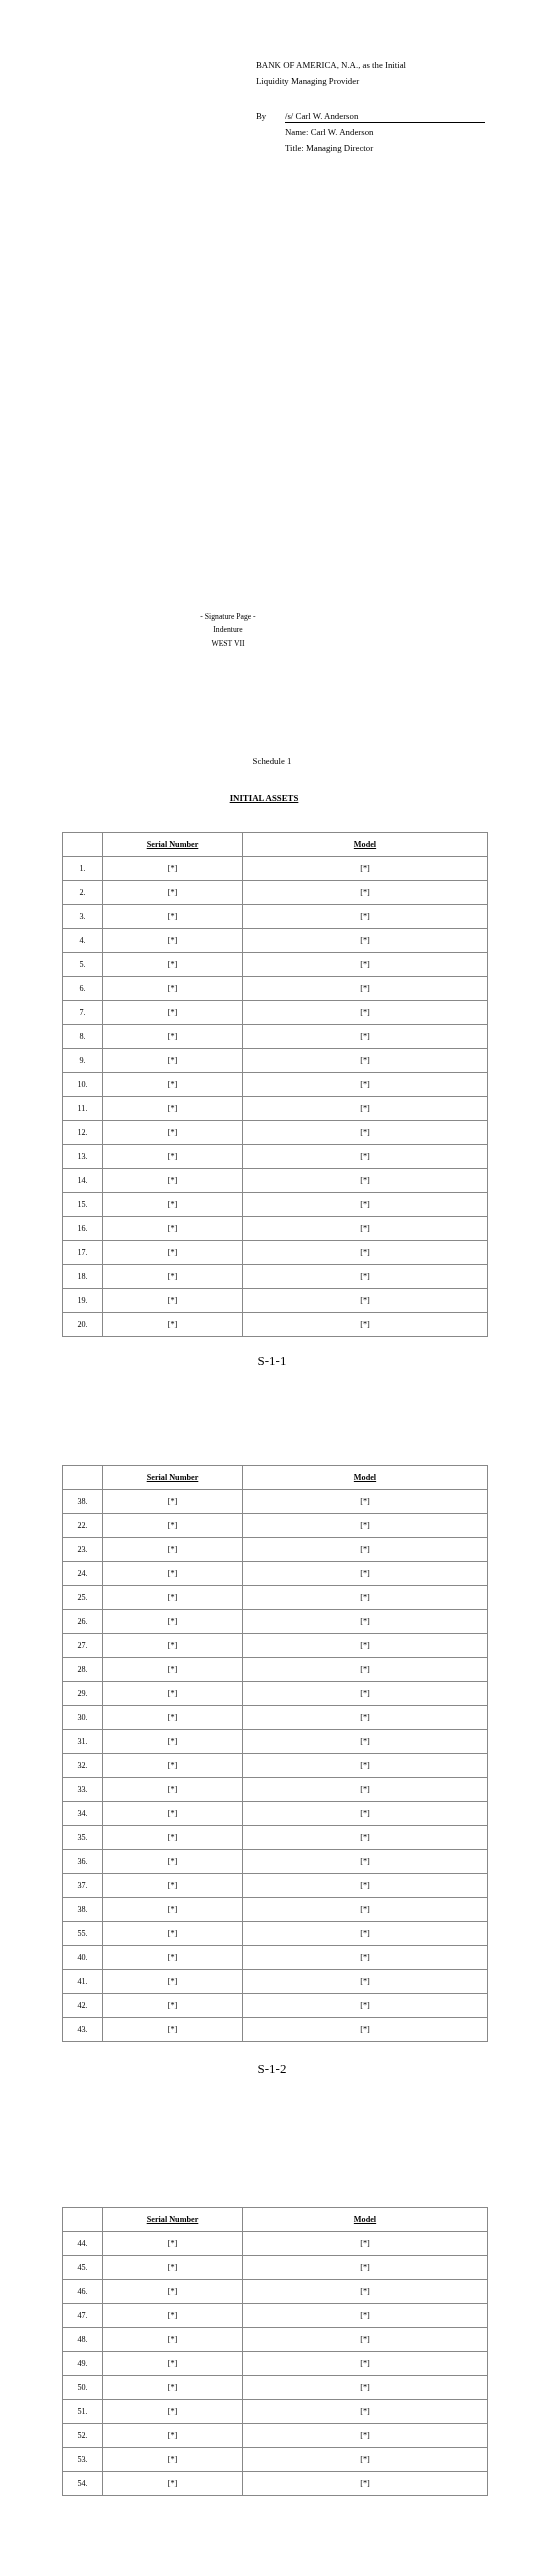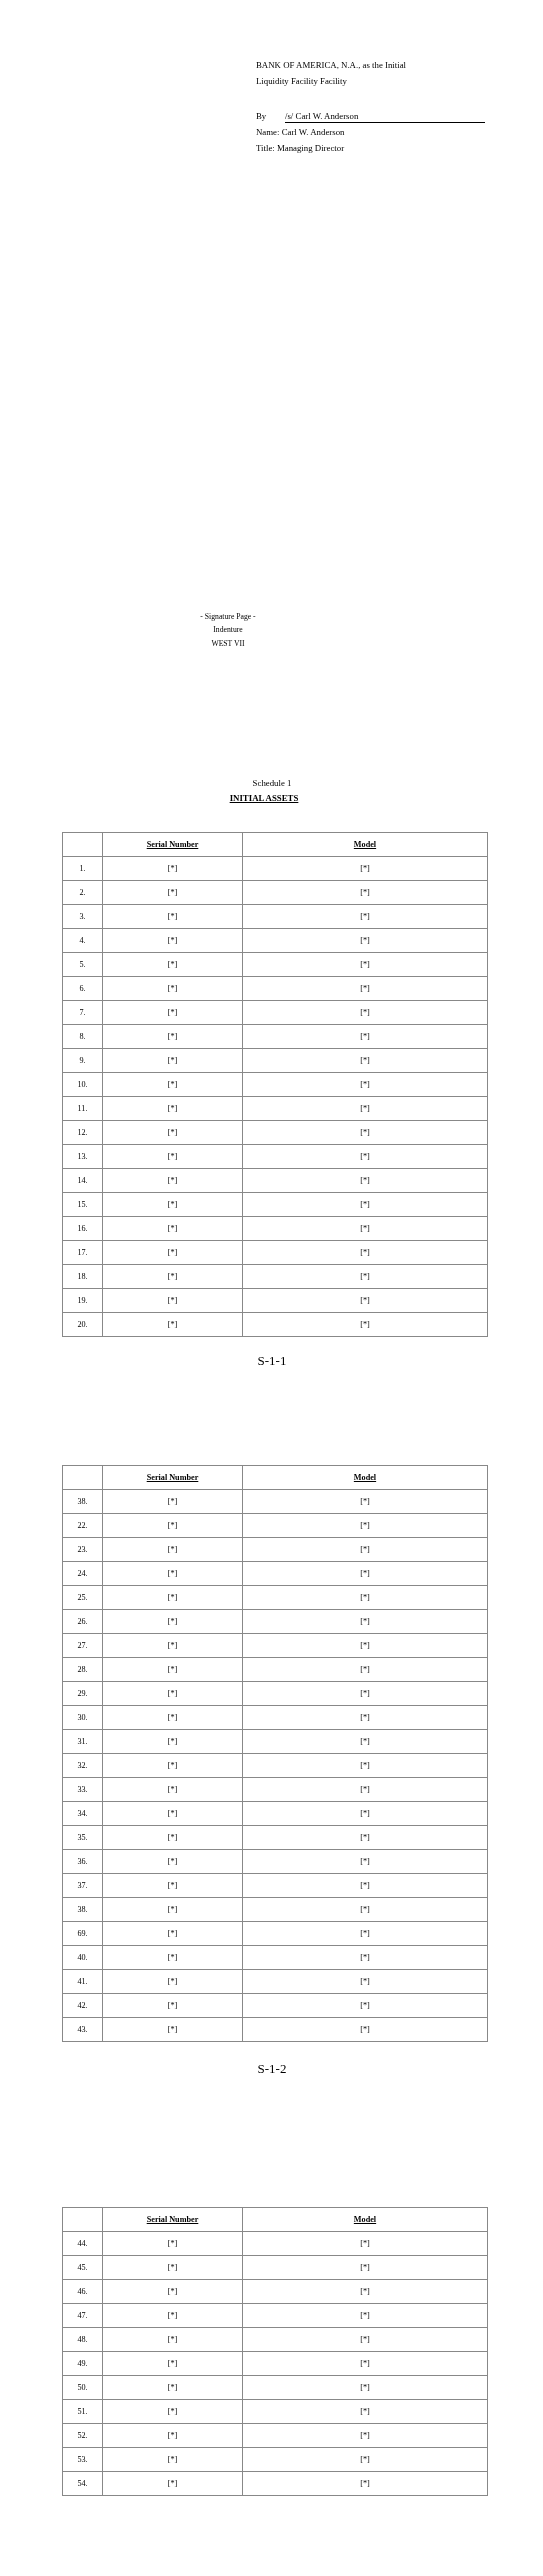--- a/index.html
+++ b/index.html
@@ -27,37 +27,37 @@
     width: 242px;
   }
   .by-line { margin-top: 18.5px; white-space: nowrap; }
   .by-label { display: inline-block; width: 29px; }
   .sig-line {
     display: inline-block;
     width: 200px;
     border-bottom: 0.5px solid #000;
     line-height: 11.3px;
   }
-  .indented { }
+  .indented { margin-left: 29px; }
 
   
   .page1-footer {
     position: absolute;
     top: 610px;
     left: 0;
     width: 456px;
     text-align: center;
     font-size: 7.7px;
     line-height: 13.4px;
   }
 
   
   .schedule-title {
     position: absolute;
-    top: 778px;
+    top: 756px;
     left: 0;
     width: 544px;
     text-align: center;
     font-size: 8.8px;
   }
   .schedule-subtitle {
     position: absolute;
     top: 793px;
     left: 0;
     width: 528px;
@@ -109,21 +109,21 @@
   .pl1 { top: 1353px; }
   .pl2 { top: 2061px; }
 </style>
 </head>
 <body>
 
 <div class="doc">
 
   <section class="sig-block">
     <div>BANK OF AMERICA, N.A., as the Initial</div>
-    <div>Liquidity Facility Facility</div>
+    <div>Liquidity Managing Provider</div>
     <div class="by-line">
       <span class="by-label">By</span><span class="sig-line">/s/ Carl W. Anderson</span>
     </div>
     <div class="indented">Name: Carl W. Anderson</div>
     <div class="indented">Title: Managing Director</div>
   </section>
 
   <section class="page1-footer">
     <div>- Signature Page -</div>
     <div>Indenture</div>
@@ -344,21 +344,21 @@
             <td class="c-num">37.</td>
             <td class="c-serial">[*]</td>
             <td class="c-model">[*]</td>
           </tr>
           <tr>
             <td class="c-num">38.</td>
             <td class="c-serial">[*]</td>
             <td class="c-model">[*]</td>
           </tr>
           <tr>
-            <td class="c-num">69.</td>
+            <td class="c-num">55.</td>
             <td class="c-serial">[*]</td>
             <td class="c-model">[*]</td>
           </tr>
           <tr>
             <td class="c-num">40.</td>
             <td class="c-serial">[*]</td>
             <td class="c-model">[*]</td>
           </tr>
           <tr>
             <td class="c-num">41.</td>

